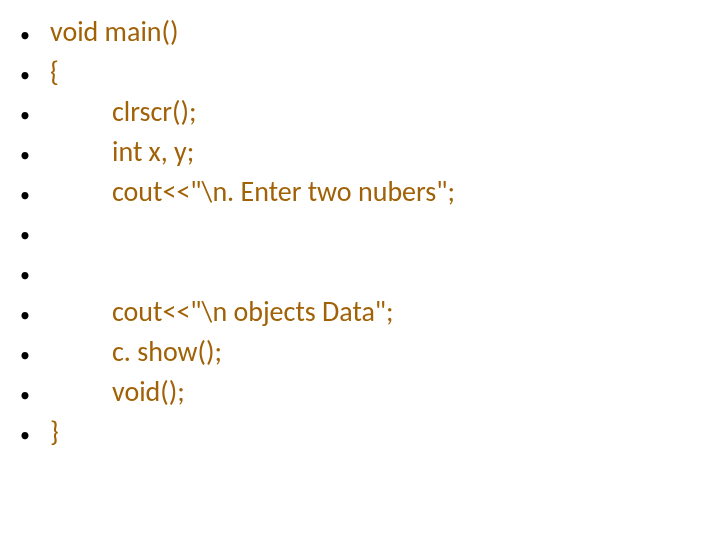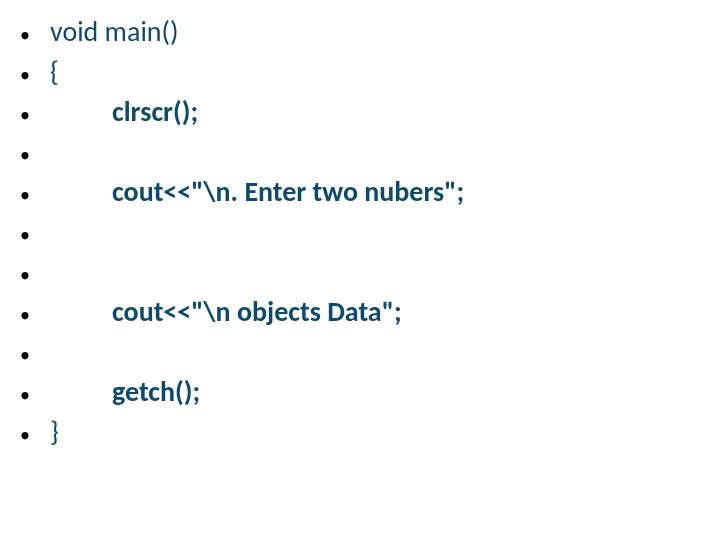--- a/index.html
+++ b/index.html
@@ -23,65 +23,66 @@
     .bullet {
       width: 50px;
       text-align: center;
       font-size: 20px;
       color: #000;
       padding-top: 7px;
       flex-shrink: 0;
     }
     .text {
       font-size: 28px;
-      color: #0c4a6e;
+      color: #a16207;
       white-space: pre;
     }
     .indent {
       padding-left: 62px;
-      font-weight: bold;
     }
   </style>
 </head>
 <body>
 
 <div class="container">
   <div class="line">
     <span class="bullet">•</span>
     <span class="text">void main()</span>
   </div>
   <div class="line">
     <span class="bullet">•</span>
     <span class="text">{</span>
   </div>
   <div class="line">
     <span class="bullet">•</span>
     <span class="text indent">clrscr();</span>
   </div>
   <div class="line">
     <span class="bullet">•</span>
+    <span class="text indent">int x, y;</span>
   </div>
   <div class="line">
     <span class="bullet">•</span>
     <span class="text indent">cout&lt;&lt;"\n. Enter two nubers";</span>
   </div>
   <div class="line">
     <span class="bullet">•</span>
   </div>
   <div class="line">
     <span class="bullet">•</span>
   </div>
   <div class="line">
     <span class="bullet">•</span>
     <span class="text indent">cout&lt;&lt;"\n objects Data";</span>
   </div>
   <div class="line">
     <span class="bullet">•</span>
+    <span class="text indent">c. show();</span>
   </div>
   <div class="line">
     <span class="bullet">•</span>
-    <span class="text indent">getch();</span>
+    <span class="text indent">void();</span>
   </div>
   <div class="line">
     <span class="bullet">•</span>
     <span class="text">}</span>
   </div>
 </div>
 
 </body></html>

